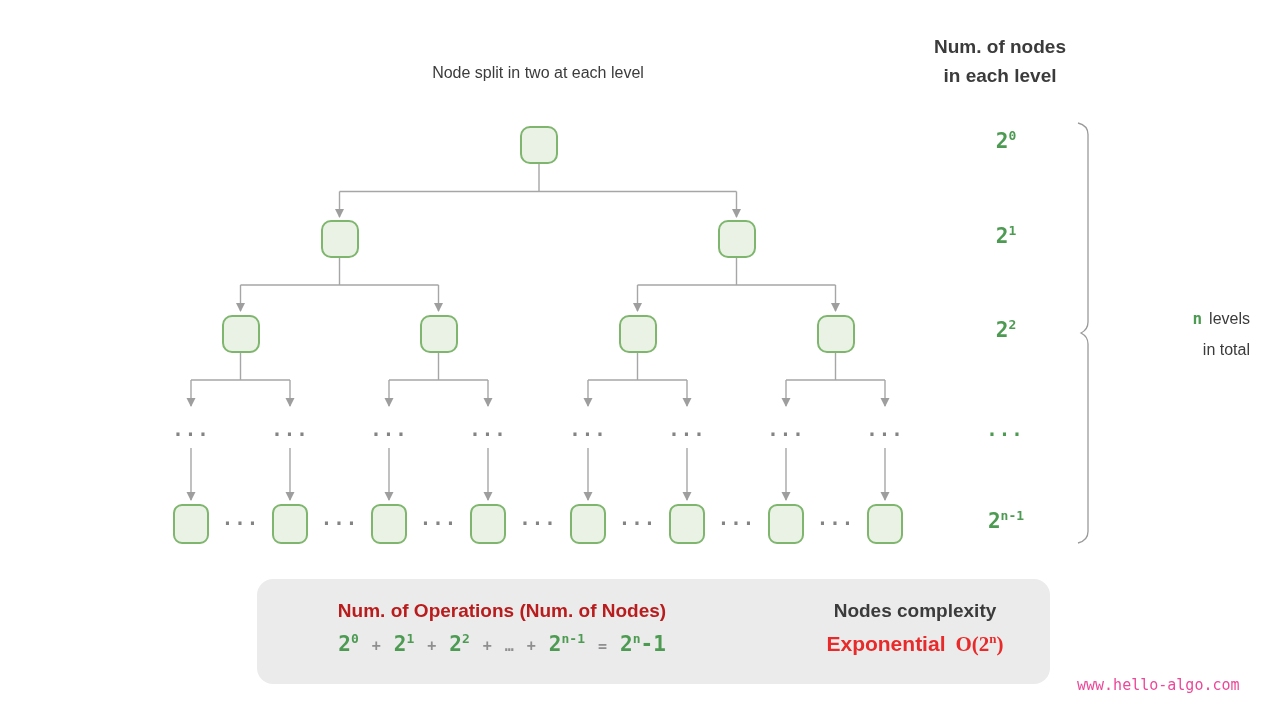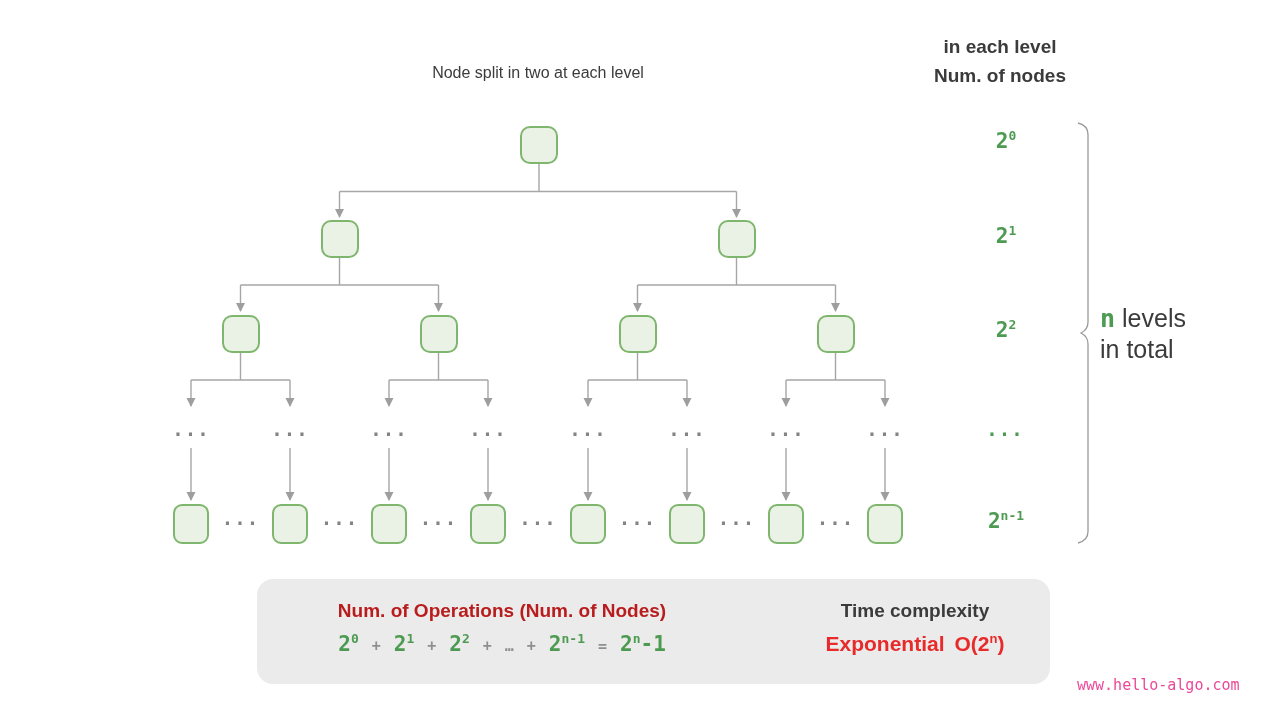--- a/index.html
+++ b/index.html
@@ -35,22 +35,22 @@
   .dots.green { color:#4d9b52; }
   
   .lvl-label {
     position:absolute; left:960px; width:92px; text-align:center;
     font-family:"DejaVu Sans Mono", monospace; font-weight:bold;
     font-size:21px; line-height:28px; color:#4d9b52;
   }
   .lvl-label sup, .term sup, .o-not sup { font-size:13px; line-height:0; }
   
   .brace-label {
-    position:absolute; left:1100px; top:303px; width:150px; text-align:left;
-    font-size:25px; line-height:31px; color:#3b3b3b;
+    position:absolute; left:1100px; top:303px; width:150px; text-align:right;
+    font-size:16px; line-height:31px; color:#3b3b3b;
   }
   .brace-label .n-var {
     font-family:"DejaVu Sans Mono", monospace; font-weight:bold;
     color:#4d9b52; margin-right:7px;
   }
   
   .summary-box {
     position:absolute; left:257px; top:579px; width:793px; height:105px;
     background:#ebebeb; border-radius:16px;
   }
@@ -66,21 +66,21 @@
   }
   .formula .op { font-size:15px; color:#8f8f8f; }
   .box-title-right {
     position:absolute; left:800px; top:600px; width:230px; text-align:center;
     font-size:19px; font-weight:bold; color:#3b3b3b;
   }
   .complexity {
     position:absolute; left:800px; top:632px; width:230px; text-align:center;
     font-size:21px; font-weight:bold; color:#e82a2a;
   }
-  .complexity .o-not { font-family:Liberation Sans, sans-serif; margin-left:10px; }
+  .complexity .o-not { font-family:Liberation Serif, serif; margin-left:10px; }
   
   .watermark {
     position:absolute; left:1077px; top:676px;
     font-family:"DejaVu Sans Mono", monospace; font-size:15px; color:#ec4899;
   }
   
   .overlay { position:absolute; left:0; top:0; }
   .conn { stroke:#a6a6a6; stroke-width:1.4; fill:none; }
   .brace-path { stroke:#9a9a9a; stroke-width:1.3; fill:none; }
 </style>
@@ -117,22 +117,22 @@
     <line class="conn" x1="588" y1="448" x2="588" y2="500" marker-end="url(#ah)"></line>
     <line class="conn" x1="687" y1="448" x2="687" y2="500" marker-end="url(#ah)"></line>
     <line class="conn" x1="786" y1="448" x2="786" y2="500" marker-end="url(#ah)"></line>
     <line class="conn" x1="885" y1="448" x2="885" y2="500" marker-end="url(#ah)"></line>
     <path class="brace-path" d="M1078,123 C1084,124.5 1088,127.5 1088,134.5 L1088,322 C1088,327 1086,330.5 1081,333 C1086,335.5 1088,339 1088,344 L1088,531.5 C1088,538.5 1084,541.5 1078,543"></path>
     <polygon points="748,621.5 768,621.5 768,613 786.5,630 768,647 768,638.5 748,638.5" fill="#bcbcbc"></polygon>
   </svg>
 
   <div class="main-subtitle">Node split in two at each level</div>
   <div class="right-header">
+    <div>Num. of nodes</div>
     <div>in each level</div>
-    <div>Num. of nodes</div>
   </div>
 
   <div class="tnode" style="left:520px;top:126px"></div>
 
   <div class="tnode" style="left:320.5px;top:220px"></div>
   <div class="tnode" style="left:717.5px;top:220px"></div>
 
   <div class="tnode" style="left:221.5px;top:315px"></div>
   <div class="tnode" style="left:419.5px;top:315px"></div>
   <div class="tnode" style="left:618.5px;top:315px"></div>
@@ -183,20 +183,20 @@
     <span class="term"><span>2</span><sup>1</sup></span>
     <span class="op">+</span>
     <span class="term"><span>2</span><sup>2</sup></span>
     <span class="op">+</span>
     <span class="op">…</span>
     <span class="op">+</span>
     <span class="term"><span>2</span><sup>n-1</sup></span>
     <span class="op">=</span>
     <span class="term"><span>2</span><sup>n</sup><span>-1</span></span>
   </div>
-  <div class="box-title-right">Time complexity</div>
+  <div class="box-title-right">Nodes complexity</div>
   <div class="complexity">
     <span>Exponential</span><span class="o-not"><span>O(2</span><sup>n</sup><span>)</span></span>
   </div>
 
   <div class="watermark">www.hello-algo.com</div>
 
 </div>
 
 </body></html>

